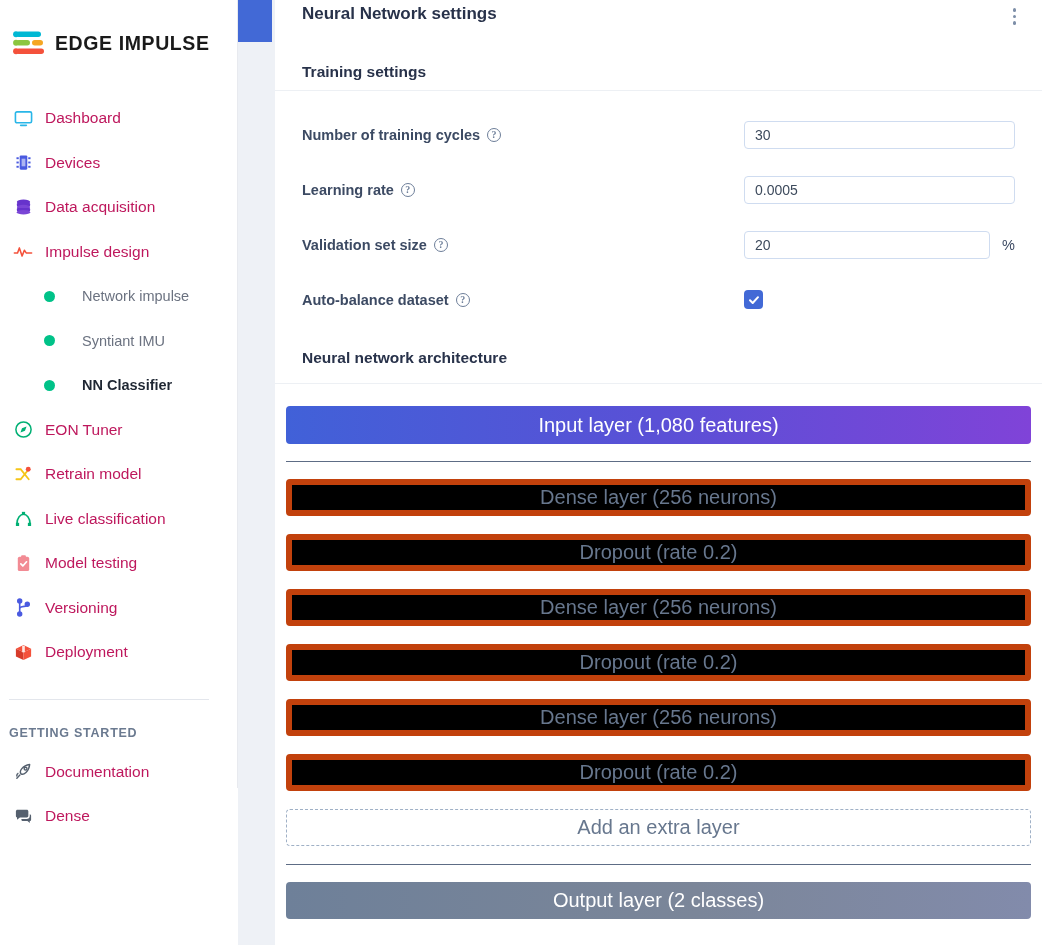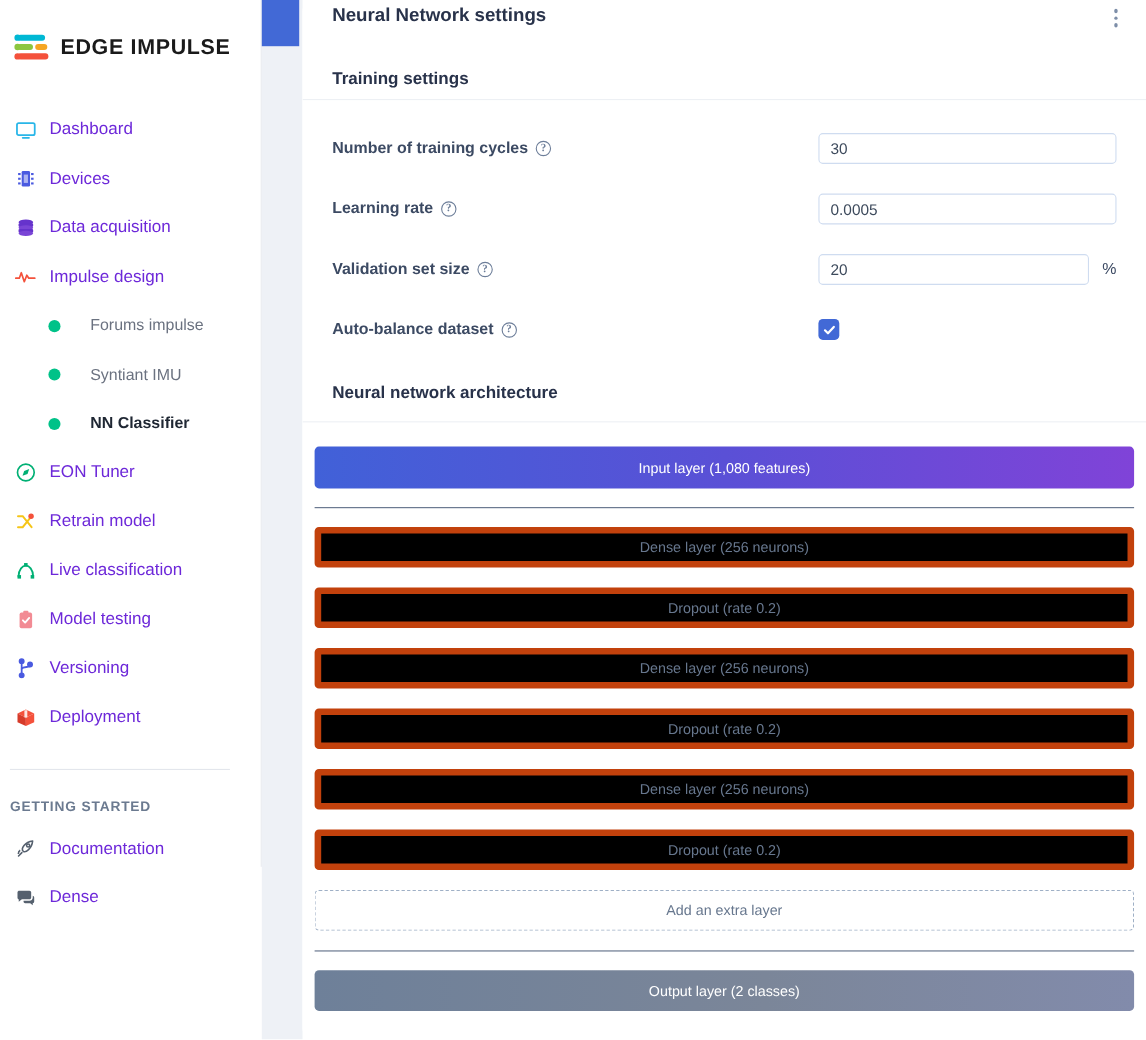--- a/index.html
+++ b/index.html
@@ -31,21 +31,21 @@
   .nav { padding-top: 34px; }
   .nav-item {
     display: flex; align-items: center;
     height: 44.5px; padding-left: 9px; cursor: pointer;
   }
   .nav-icon {
     width: 28px; flex: 0 0 28px; display: flex;
     align-items: center; justify-content: center;
   }
   .nav-label {
-    font-size: 15.5px; color: #6d28d9; margin-left: 8px;
+    font-size: 15.5px; color: #be185d; margin-left: 8px;
     white-space: nowrap;
   }
   .sub-item {
     display: flex; align-items: center;
     height: 44.5px; padding-left: 44px; cursor: pointer;
   }
   .dot { width: 11px; height: 11px; border-radius: 50%; background: #00c288; flex: 0 0 11px; }
   .sub-label { font-size: 14.5px; color: #6b7280; margin-left: 27px; white-space: nowrap; }
   .sub-label.active { color: #1f2733; font-weight: bold; }
   .nav-divider {
@@ -120,21 +120,21 @@
 
   .arch-head {
     font-size: 15.5px; font-weight: bold; color: #28324a;
     padding: 22px 0 0 27px; height: 56px;
   }
 
   .layers { padding: 22px 11px 0 11px; }
   .layer {
     height: 37px; border-radius: 4px;
     display: flex; align-items: center; justify-content: center;
-    font-size: 13px; margin-bottom: 18px;
+    font-size: 20px; margin-bottom: 18px;
     cursor: pointer;
   }
   .layer.input {
     background: linear-gradient(90deg, #4161d8 0%, #5a50d6 50%, #8043d8 100%);
     color: #ffffff; height: 38px; margin-bottom: 0;
   }
   .layer.hidden-layer {
     background: #000000; border: 6px solid #c2410c; color: #67778e;
   }
   .layer.add {
@@ -213,21 +213,21 @@
         <span class="nav-icon">
           <svg width="20" height="20" viewBox="0 0 22 20" fill="none" stroke="#f4513b" stroke-width="1.7" stroke-linecap="round" stroke-linejoin="round">
             <polyline points="1.5,11 5,11 7,5.5 10,14.5 12.5,8 14.5,11 20.5,11"></polyline>
           </svg>
         </span>
         <span class="nav-label">Impulse design</span>
       </div>
 
       <div class="sub-item">
         <span class="dot"></span>
-        <span class="sub-label">Forums impulse</span>
+        <span class="sub-label">Network impulse</span>
       </div>
       <div class="sub-item">
         <span class="dot"></span>
         <span class="sub-label">Syntiant IMU</span>
       </div>
       <div class="sub-item">
         <span class="dot"></span>
         <span class="sub-label active">NN Classifier</span>
       </div>
 

